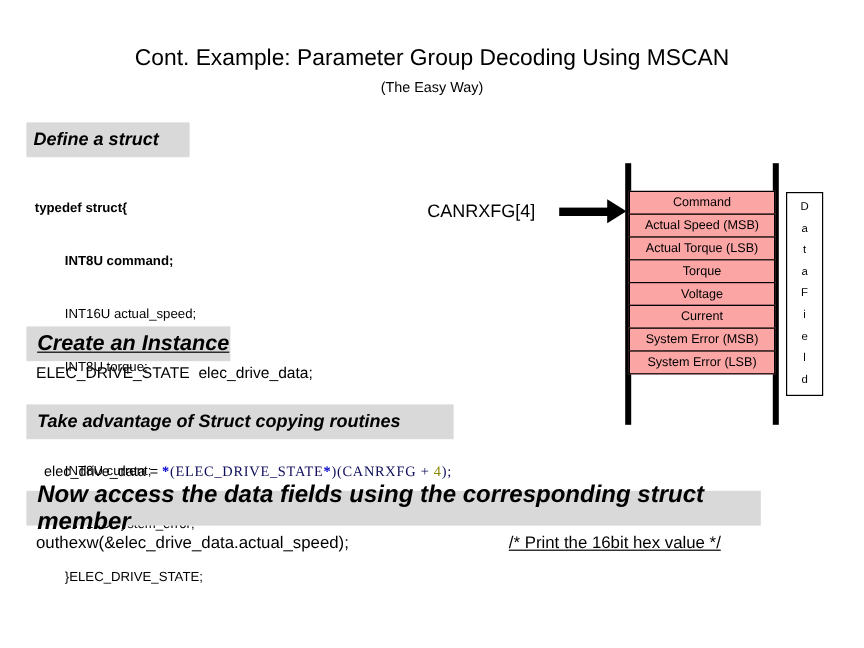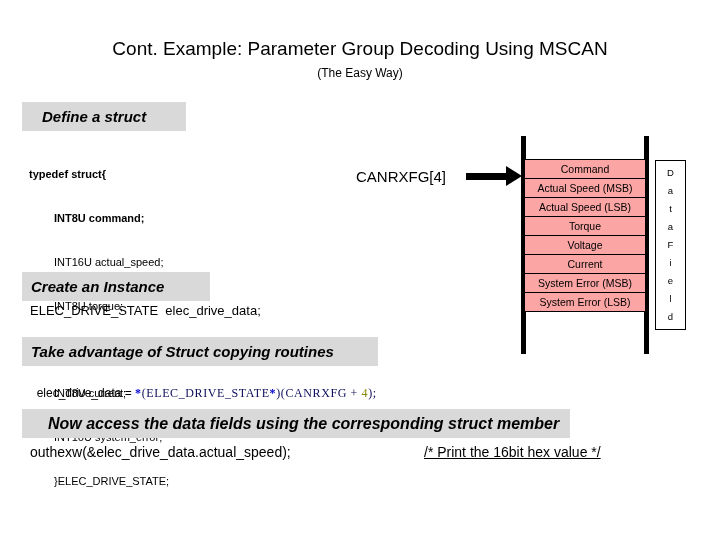--- a/index.html
+++ b/index.html
@@ -133,62 +133,62 @@
   }
 </style>
 </head>
 <body>
 
 <div id="title-block">
   <div id="slide-title">Cont. Example: Parameter Group Decoding Using MSCAN</div>
   <div id="slide-subtitle">(The Easy Way)</div>
 </div>
 
-<div class="band" style="left:22px; top:102px; width:164px; height:29px; padding-left:20px; font-size:15px;">Define a struct</div>
+<div class="band" style="left:22px; top:102px; width:136px; height:29px; padding-left:6px; font-size:15px;">Define a struct</div>
 
 <div class="code-block" style="left:29px; top:138px;">
   <div class="code-line bold">typedef struct{</div>
   <div class="code-line" style="padding-left:25px;font-weight:bold;">INT8U command;</div>
   <div class="code-line" style="padding-left:25px;">INT16U actual_speed;</div>
   <div class="code-line" style="padding-left:25px;">INT8U torque;</div>
   <div class="code-line" style="padding-left:25px;">INT8U voltage;</div>
   <div class="code-line" style="padding-left:25px;">INT8U current;</div>
   <div class="code-line" style="padding-left:25px;">INT16U system_error;</div>
   <div class="code-line" style="padding-left:25px;">}ELEC_DRIVE_STATE;</div>
 </div>
 
-<div class="band" style="left:22px; top:272px; width:188px; height:29px; padding-left:9px; font-size:15px;">Create an Instance</div>
+<div class="band" style="left:22px; top:272px; width:170px; height:29px; padding-left:9px; font-size:18px;text-decoration:underline;">Create an Instance</div>
 
 <div class="plain-line" style="left:30px; top:303px;">ELEC_DRIVE_STATE  elec_drive_data;</div>
 
 <div class="band" style="left:22px; top:337px; width:356px; height:29px; padding-left:9px; font-size:15px;">Take advantage of Struct copying routines</div>
 
 <div class="plain-line" style="left:30px; top:372px; font-size:12px;">
   <span>elec_drive_data = </span><span class="mono-cast star-blue">*</span><span class="mono-cast">(ELEC_DRIVE_STATE</span><span class="mono-cast star-blue">*</span><span class="mono-cast">)(CANRXFG + </span><span class="mono-cast num-olive">4</span><span class="mono-cast">);</span>
 </div>
 
-<div class="band" style="left:22px; top:409px; width:548px; height:29px; padding-left:26px; font-size:16px;">Now access the data fields using the corresponding struct member</div>
+<div class="band" style="left:22px; top:409px; width:612px; height:29px; padding-left:9px; font-size:20px;">Now access the data fields using the corresponding struct member</div>
 
 <div class="plain-line" style="left:30px; top:444px; font-size:14px;">outhexw(&amp;elec_drive_data.actual_speed);</div>
 <div class="plain-line" style="left:424px; top:444px; font-size:14px;text-decoration:underline;">/* Print the 16bit hex value */</div>
 
 <div id="diagram">
 
   <div id="canrxfg-label">CANRXFG[4]</div>
 
   <div id="arrow-shaft"></div>
   <div id="arrow-head"></div>
 
   <div class="frame-bar" id="frame-bar-left"></div>
   <div class="frame-bar" id="frame-bar-right"></div>
 
   <div id="cell-stack">
     <div class="msg-cell">Command</div>
     <div class="msg-cell">Actual Speed (MSB)</div>
-    <div class="msg-cell">Actual Speed (LSB)</div>
+    <div class="msg-cell">Actual Torque (LSB)</div>
     <div class="msg-cell">Torque</div>
     <div class="msg-cell">Voltage</div>
     <div class="msg-cell">Current</div>
     <div class="msg-cell">System Error (MSB)</div>
     <div class="msg-cell">System Error (LSB)</div>
   </div>
 
   <div id="data-field-box">
     <span class="df-letter">D</span>
     <span class="df-letter">a</span>

